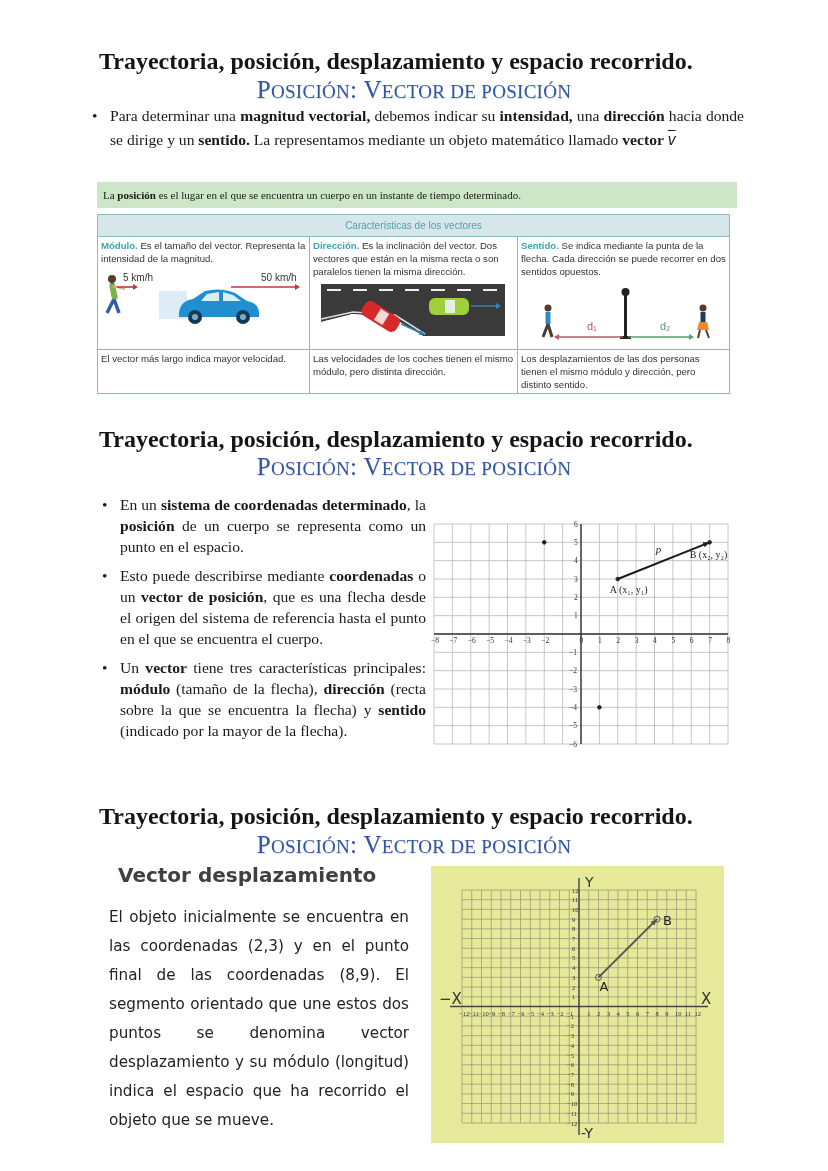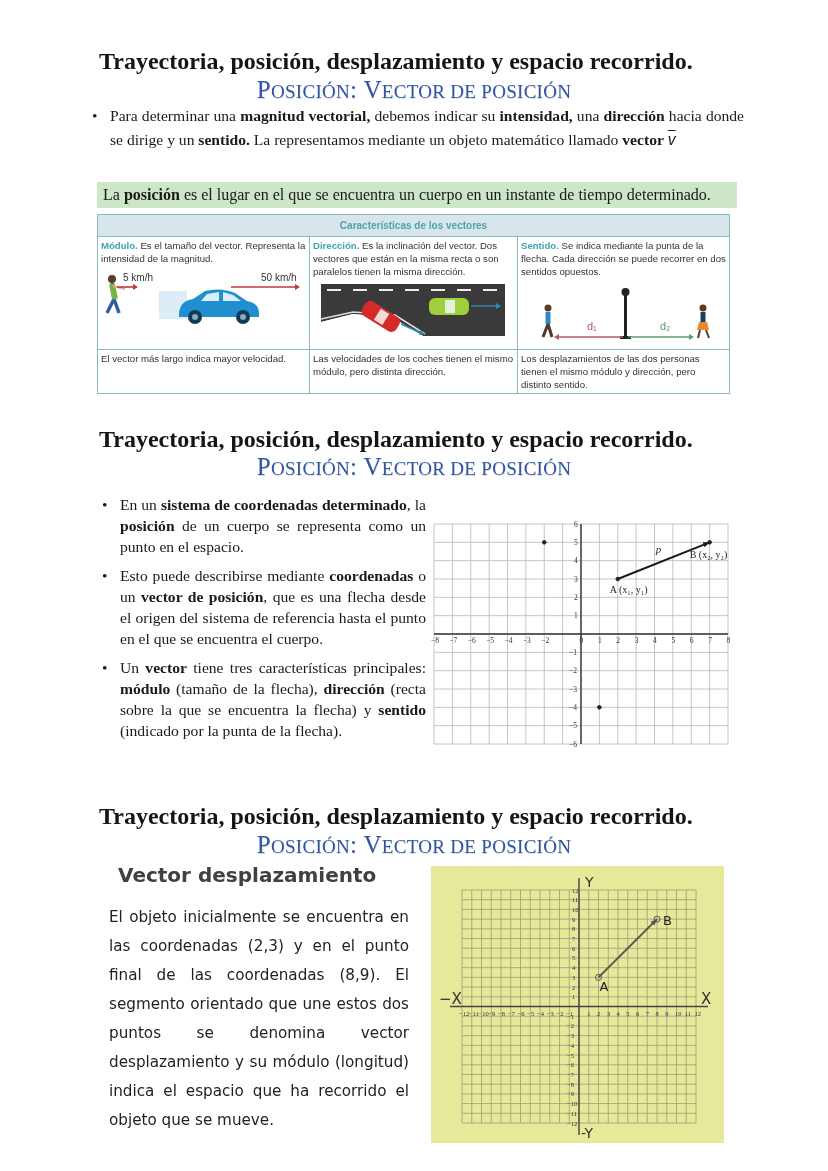--- a/index.html
+++ b/index.html
@@ -5,24 +5,24 @@
   html, body { margin: 0; padding: 0; background: #ffffff; }
   body { width: 828px; height: 1171px; position: relative; overflow: hidden; font-family: "Liberation Serif", serif; color: #1a1a1a; }
   .abs { position: absolute; }
   .slide-head { font-family: "Liberation Serif", serif; font-weight: bold; font-size: 24px; color: #151515; white-space: nowrap; }
   .slide-title { font-family: "Liberation Serif", serif; font-weight: normal; color: #2f56a6; font-size: 25px; text-align: center; letter-spacing: 0.3px; white-space: nowrap; text-shadow: 0.5px 0.5px 0 rgba(0,0,0,0.15); }
   .slide-title .sc { font-size: 19px; }
   .para { font-family: "Liberation Serif", serif; font-size: 15.6px; line-height: 24px; text-align: justify; }
   .para b { font-weight: bold; }
   .bullet { position: relative; padding-left: 22px; }
   .bullet::before { content: "\2022"; position: absolute; left: 4px; top: 0; }
-  .green-box { background: #cde6c7; font-size: 16px; line-height: 26px; padding: 0 6px; white-space: nowrap; }
+  .green-box { background: #cde6c7; font-size: 11px; line-height: 26px; padding: 0 6px; white-space: nowrap; }
   table.vt { border-collapse: collapse; font-family: "Liberation Sans", sans-serif; font-size: 9.6px; line-height: 13px; color: #333; }
   table.vt td, table.vt th { border: 1.5px solid #8bbac0; vertical-align: top; padding: 2px 3px; }
-  table.vt th { background: #d6e6ea; color: #4ea3ae; font-weight: bold; font-size: 10px; height: 17px; vertical-align: middle; }
+  table.vt th { background: #d6e6ea; color: #4ea3ae; font-weight: normal; font-size: 10px; height: 17px; vertical-align: middle; }
   .kw { color: #3ea5b3; font-weight: bold; }
   .illus { height: 62px; position: relative; margin-top: 4px; }
   .sans-body { font-family: "DejaVu Sans", sans-serif; font-size: 15.2px; line-height: 29px; color: #222; text-align: justify; }
   .sans-head { font-family: "DejaVu Sans", sans-serif; font-size: 20px; font-weight: bold; color: #404040; white-space: nowrap; }
 </style>
 </head>
 <body>
 
 <div>
   <div class="abs slide-head" style="left:99px; top:48px;">Trayectoria, posición, desplazamiento y espacio recorrido.</div>
@@ -137,21 +137,21 @@
   </div>
 
   <div class="abs" style="left:98px; top:494px; width:328px;">
     <div class="para bullet" style="line-height:21px; margin-bottom:8px;">
       <span>En un </span><b>sistema de coordenadas determinado</b><span>, la </span><b>posición</b><span> de un cuerpo se representa como un punto en el espacio.</span>
     </div>
     <div class="para bullet" style="line-height:21px; margin-bottom:8px;">
       <span>Esto puede describirse mediante </span><b>coordenadas</b><span> o un </span><b>vector de posición</b><span>, que es una flecha desde el origen del sistema de referencia hasta el punto en el que se encuentra el cuerpo.</span>
     </div>
     <div class="para bullet" style="line-height:21px;">
-      <span>Un </span><b>vector</b><span> tiene tres características principales: </span><b>módulo</b><span> (tamaño de la flecha), </span><b>dirección</b><span> (recta sobre la que se encuentra la flecha) y </span><b>sentido</b><span> (indicado por la punta de la flecha).</span>
+      <span>Un </span><b>vector</b><span> tiene tres características principales: </span><b>módulo</b><span> (tamaño de la flecha), </span><b>dirección</b><span> (recta sobre la que se encuentra la flecha) y </span><b>sentido</b><span> (indicado por la mayor de la flecha).</span>
     </div>
   </div>
 
   <div class="abs" style="left:430px; top:520px;">
     <svg id="chart1" width="302" height="228" viewBox="0 0 302 228">
         <line x1="4" y1="4" x2="4" y2="224" stroke="#b8b8b8" stroke-width="0.8"></line>
         <line x1="22.375" y1="4" x2="22.375" y2="224" stroke="#b8b8b8" stroke-width="0.8"></line>
         <line x1="40.75" y1="4" x2="40.75" y2="224" stroke="#b8b8b8" stroke-width="0.8"></line>
         <line x1="59.125" y1="4" x2="59.125" y2="224" stroke="#b8b8b8" stroke-width="0.8"></line>
         <line x1="77.5" y1="4" x2="77.5" y2="224" stroke="#b8b8b8" stroke-width="0.8"></line>

